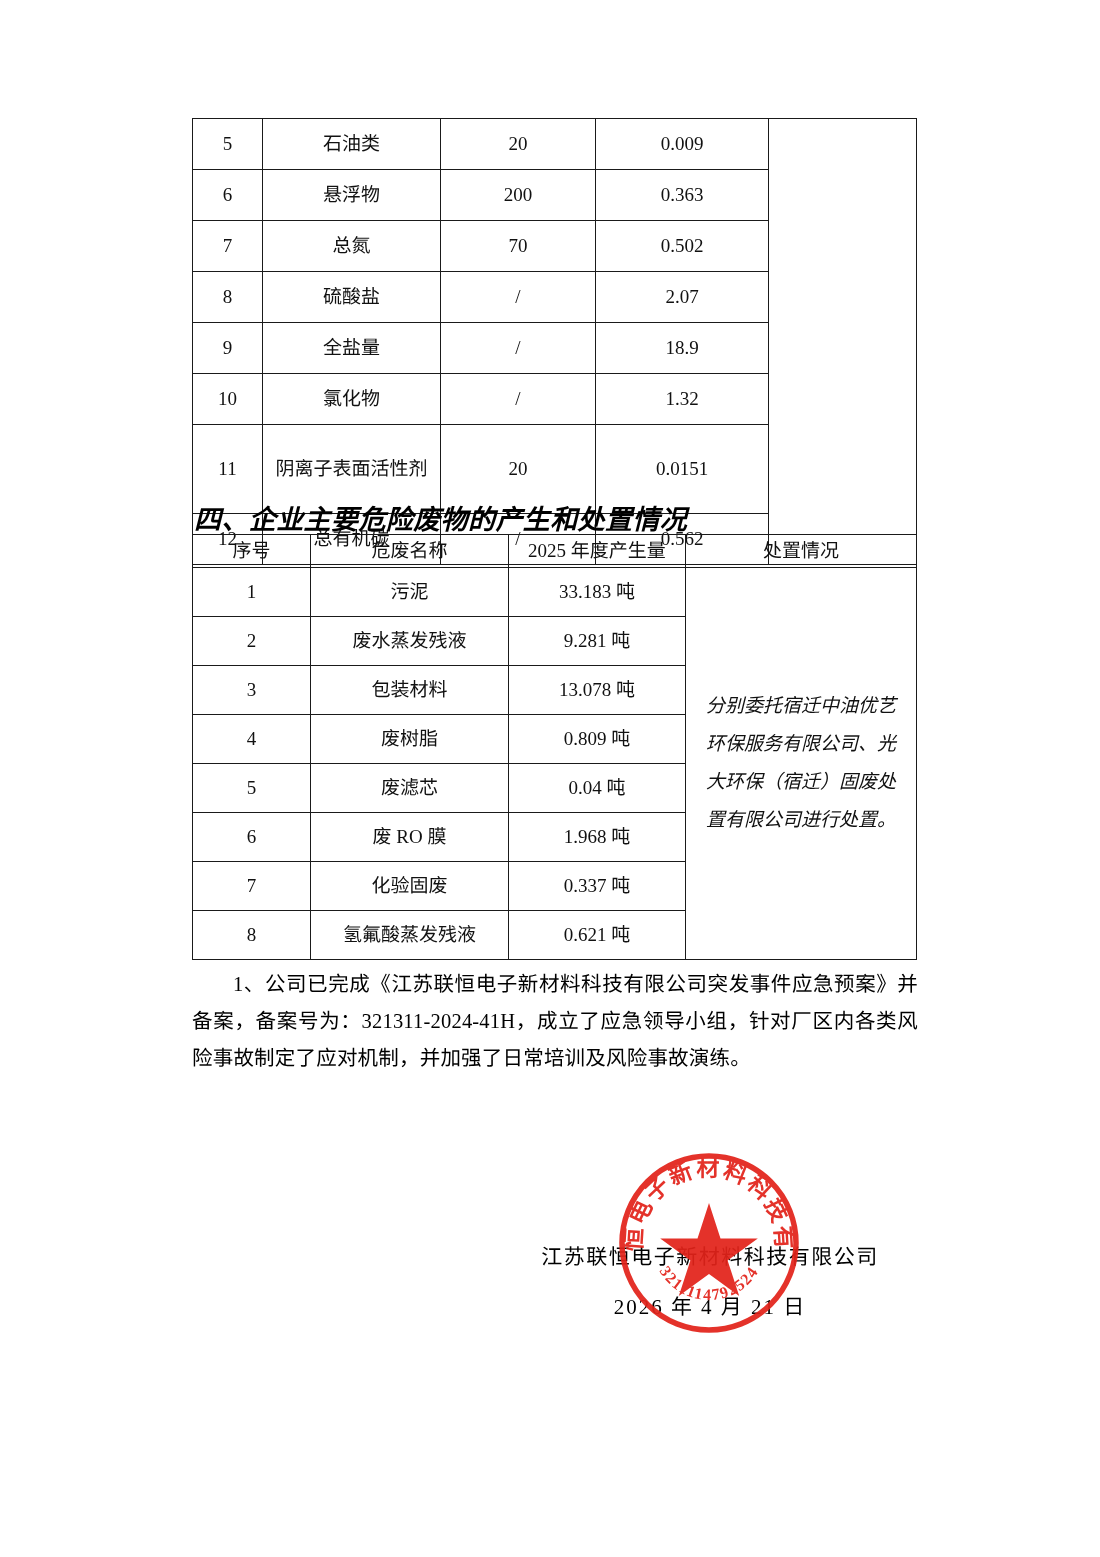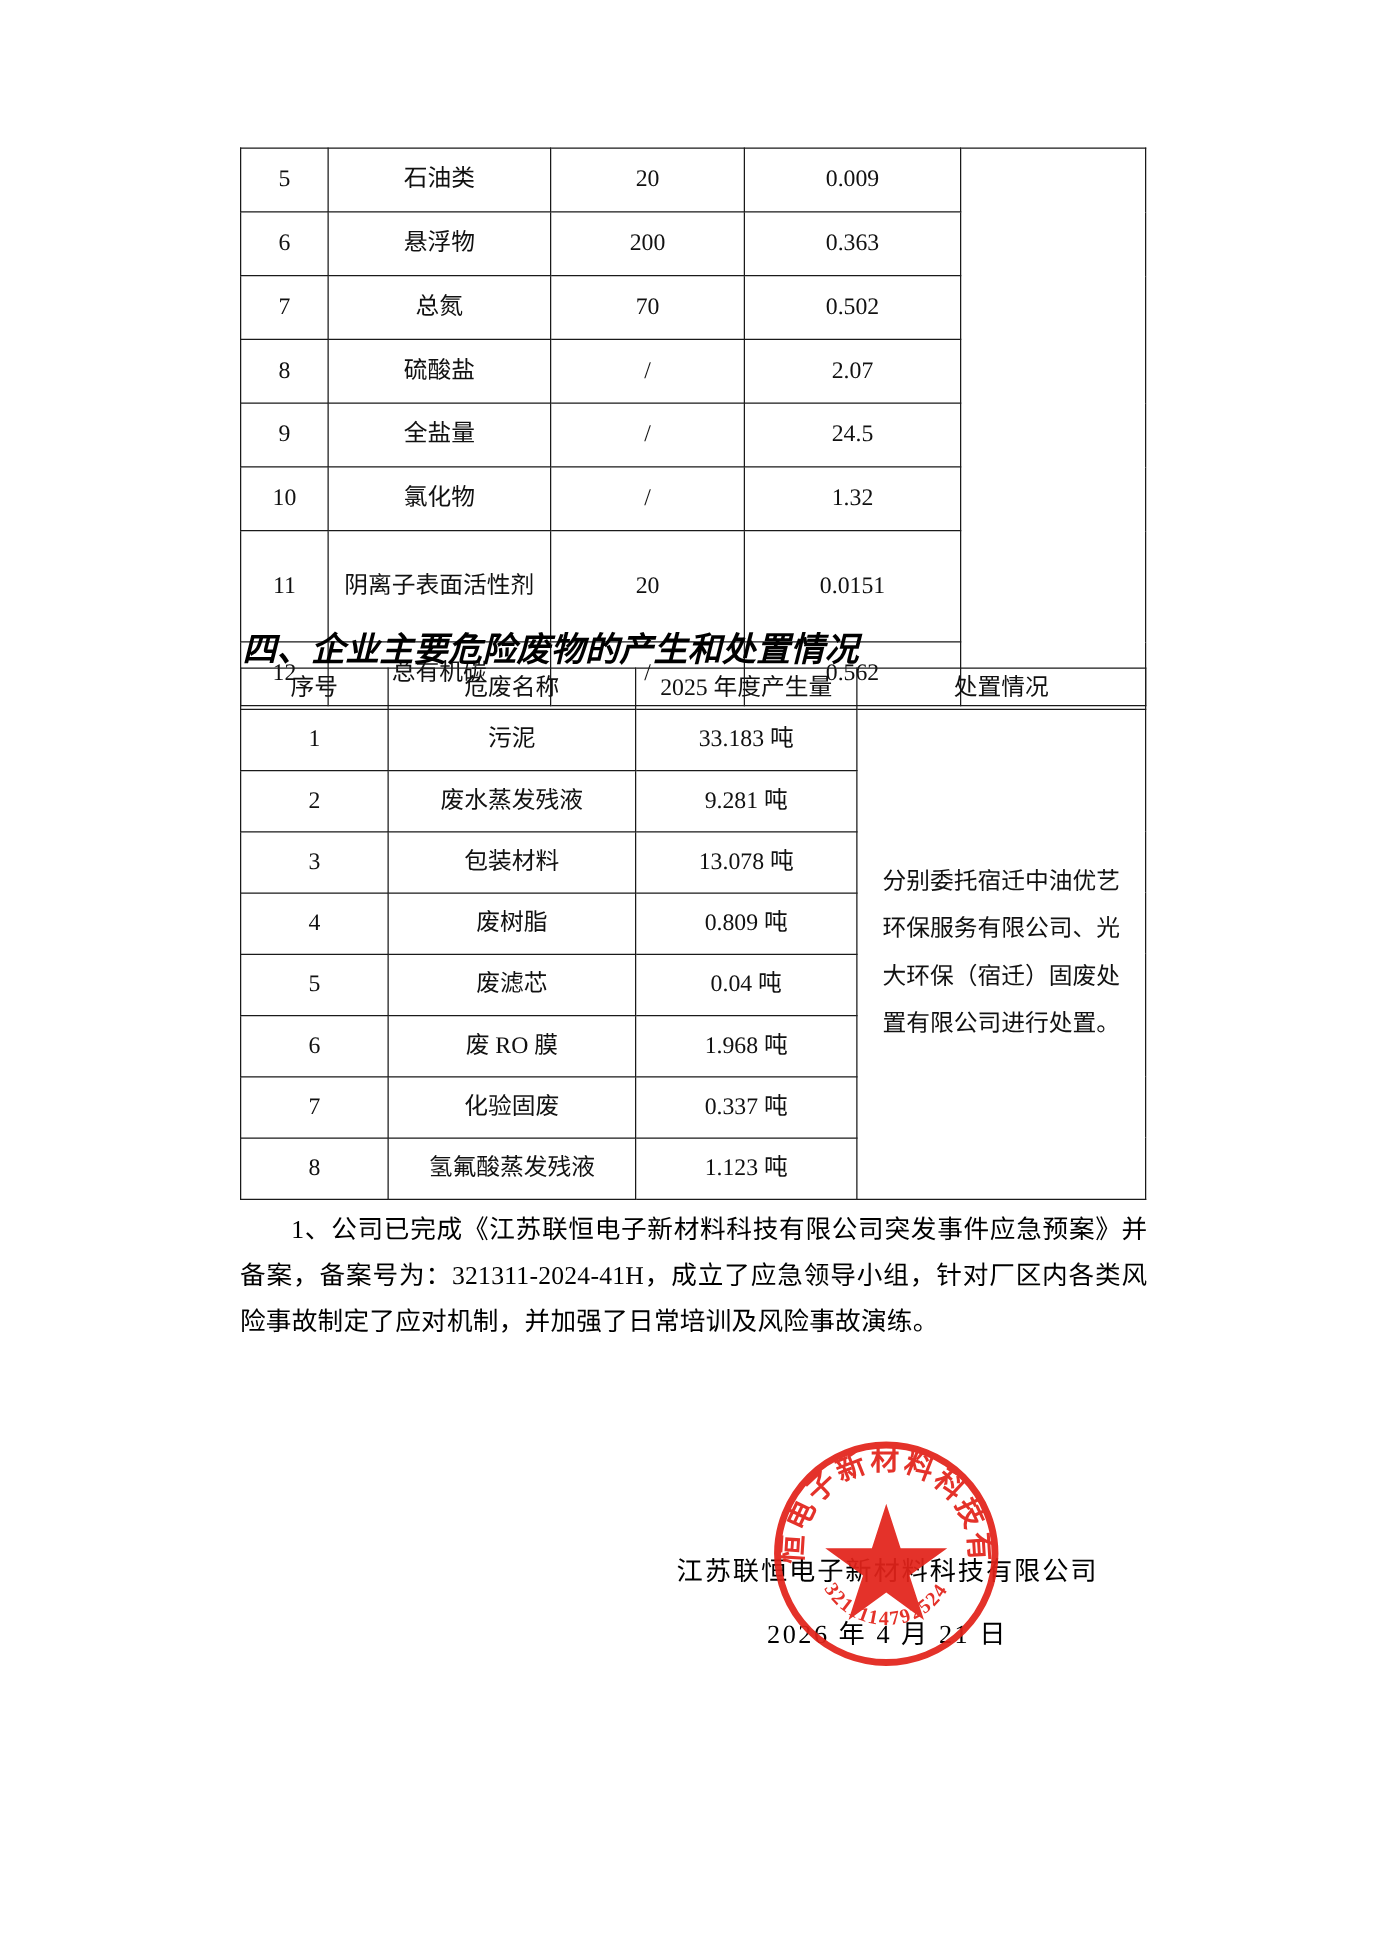--- a/index.html
+++ b/index.html
@@ -84,20 +84,21 @@
   }
   #table-hazwaste col.c-no    { width: 118px; }
   #table-hazwaste col.c-name  { width: 198px; }
   #table-hazwaste col.c-amt   { width: 177px; }
   #table-hazwaste col.c-disp  { width: 231px; }
   #table-hazwaste tr td { height: 44px; }
   #table-hazwaste td.disposal-cell {
     padding: 0 14px;
     line-height: 2.0;
     font-size: 19px;
+    font-style: italic;
   }
 
   
   #heading-five {
     position: absolute;
     left: 194px;
     top: 928px;
     font-size: 20.5px;
     font-weight: bold;
     letter-spacing: 0.4px;
@@ -180,21 +181,21 @@
       <tr class="r-normal">
         <td>8</td>
         <td>硫酸盐</td>
         <td>/</td>
         <td>2.07</td>
       </tr>
       <tr class="r-normal">
         <td>9</td>
         <td>全盐量</td>
         <td>/</td>
-        <td>24.5</td>
+        <td>18.9</td>
       </tr>
       <tr class="r-normal">
         <td>10</td>
         <td>氯化物</td>
         <td>/</td>
         <td>1.32</td>
       </tr>
       <tr class="r-tall">
         <td>11</td>
         <td class="cell-name-2line">阴离子表面活性剂</td>
@@ -258,21 +259,21 @@
         <td>1.968 吨</td>
       </tr>
       <tr>
         <td>7</td>
         <td>化验固废</td>
         <td>0.337 吨</td>
       </tr>
       <tr>
         <td>8</td>
         <td>氢氟酸蒸发残液</td>
-        <td>1.123 吨</td>
+        <td>0.621 吨</td>
       </tr>
     </tbody>
   </table>
 
   <div id="par-1" class="body-par">1、公司已完成《江苏联恒电子新材料科技有限公司突发事件应急预案》并备案，备案号为：321311-2024-41H，成立了应急领导小组，针对厂区内各类风险事故制定了应对机制，并加强了日常培训及风险事故演练。</div>
 
   <div id="signature-block">
     <div id="signature-company">江苏联恒电子新材料科技有限公司</div>
     <div id="signature-date">2026 年 4 月 21  日</div>
   </div>

